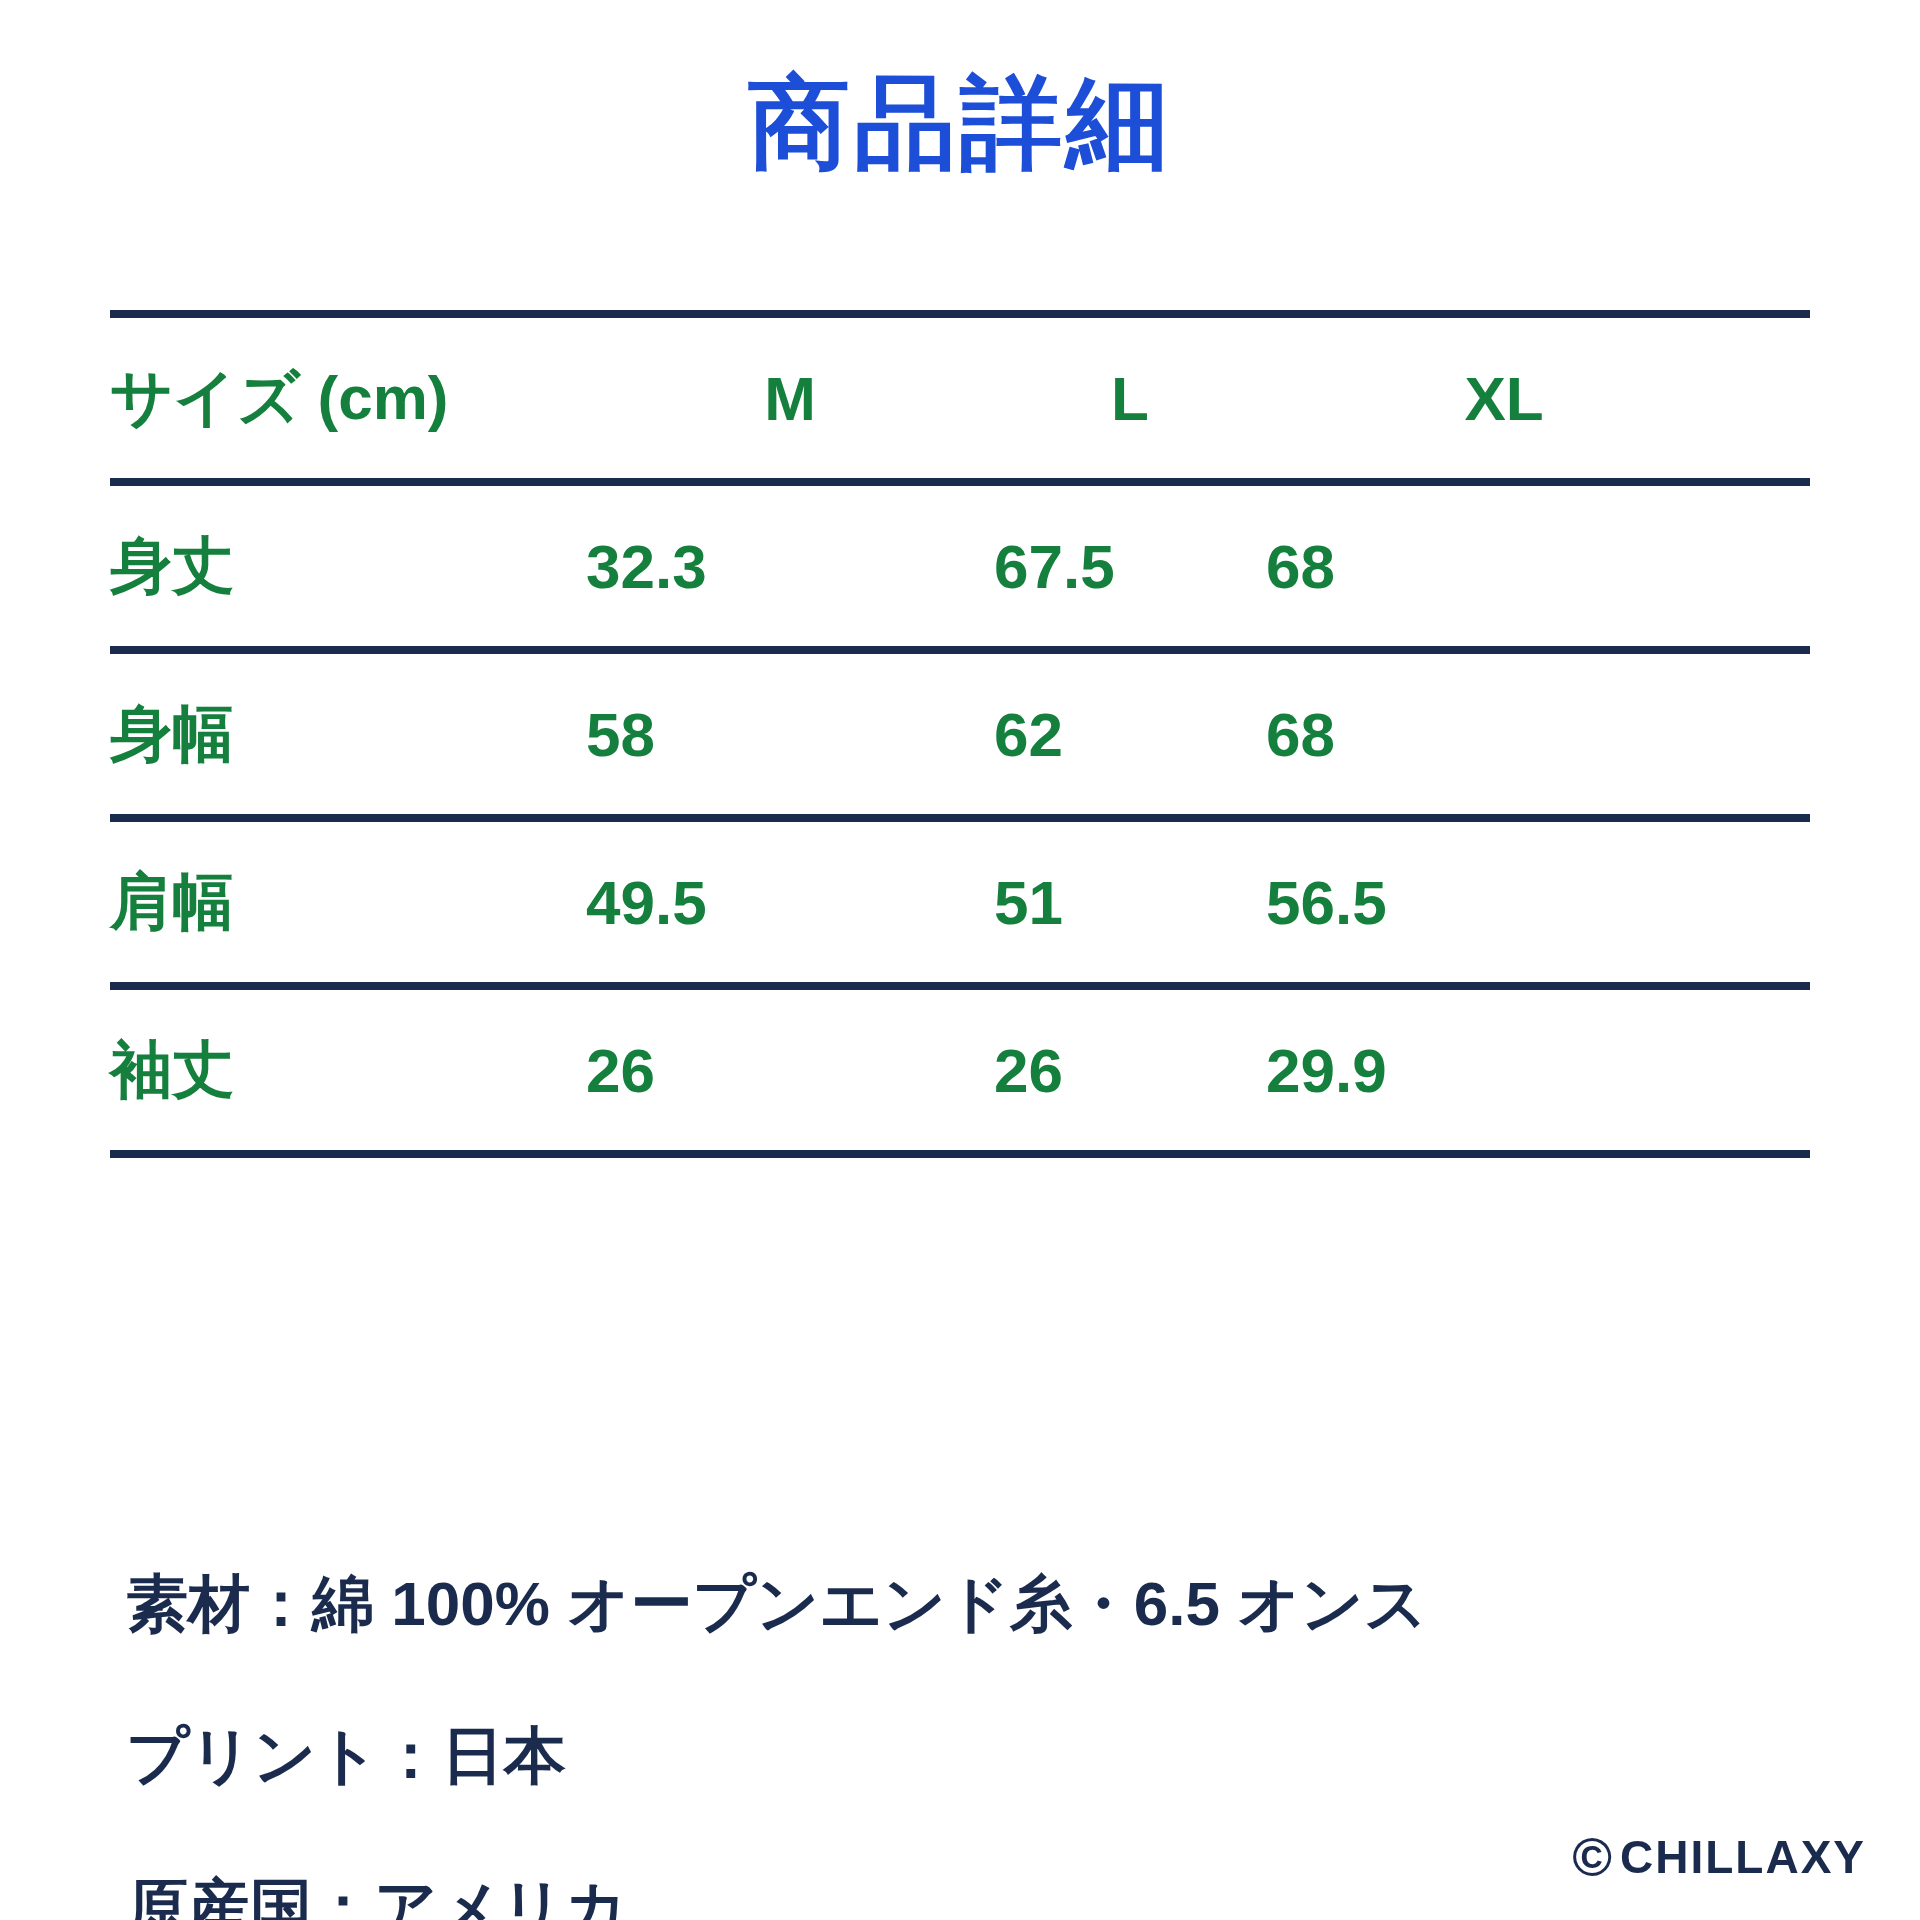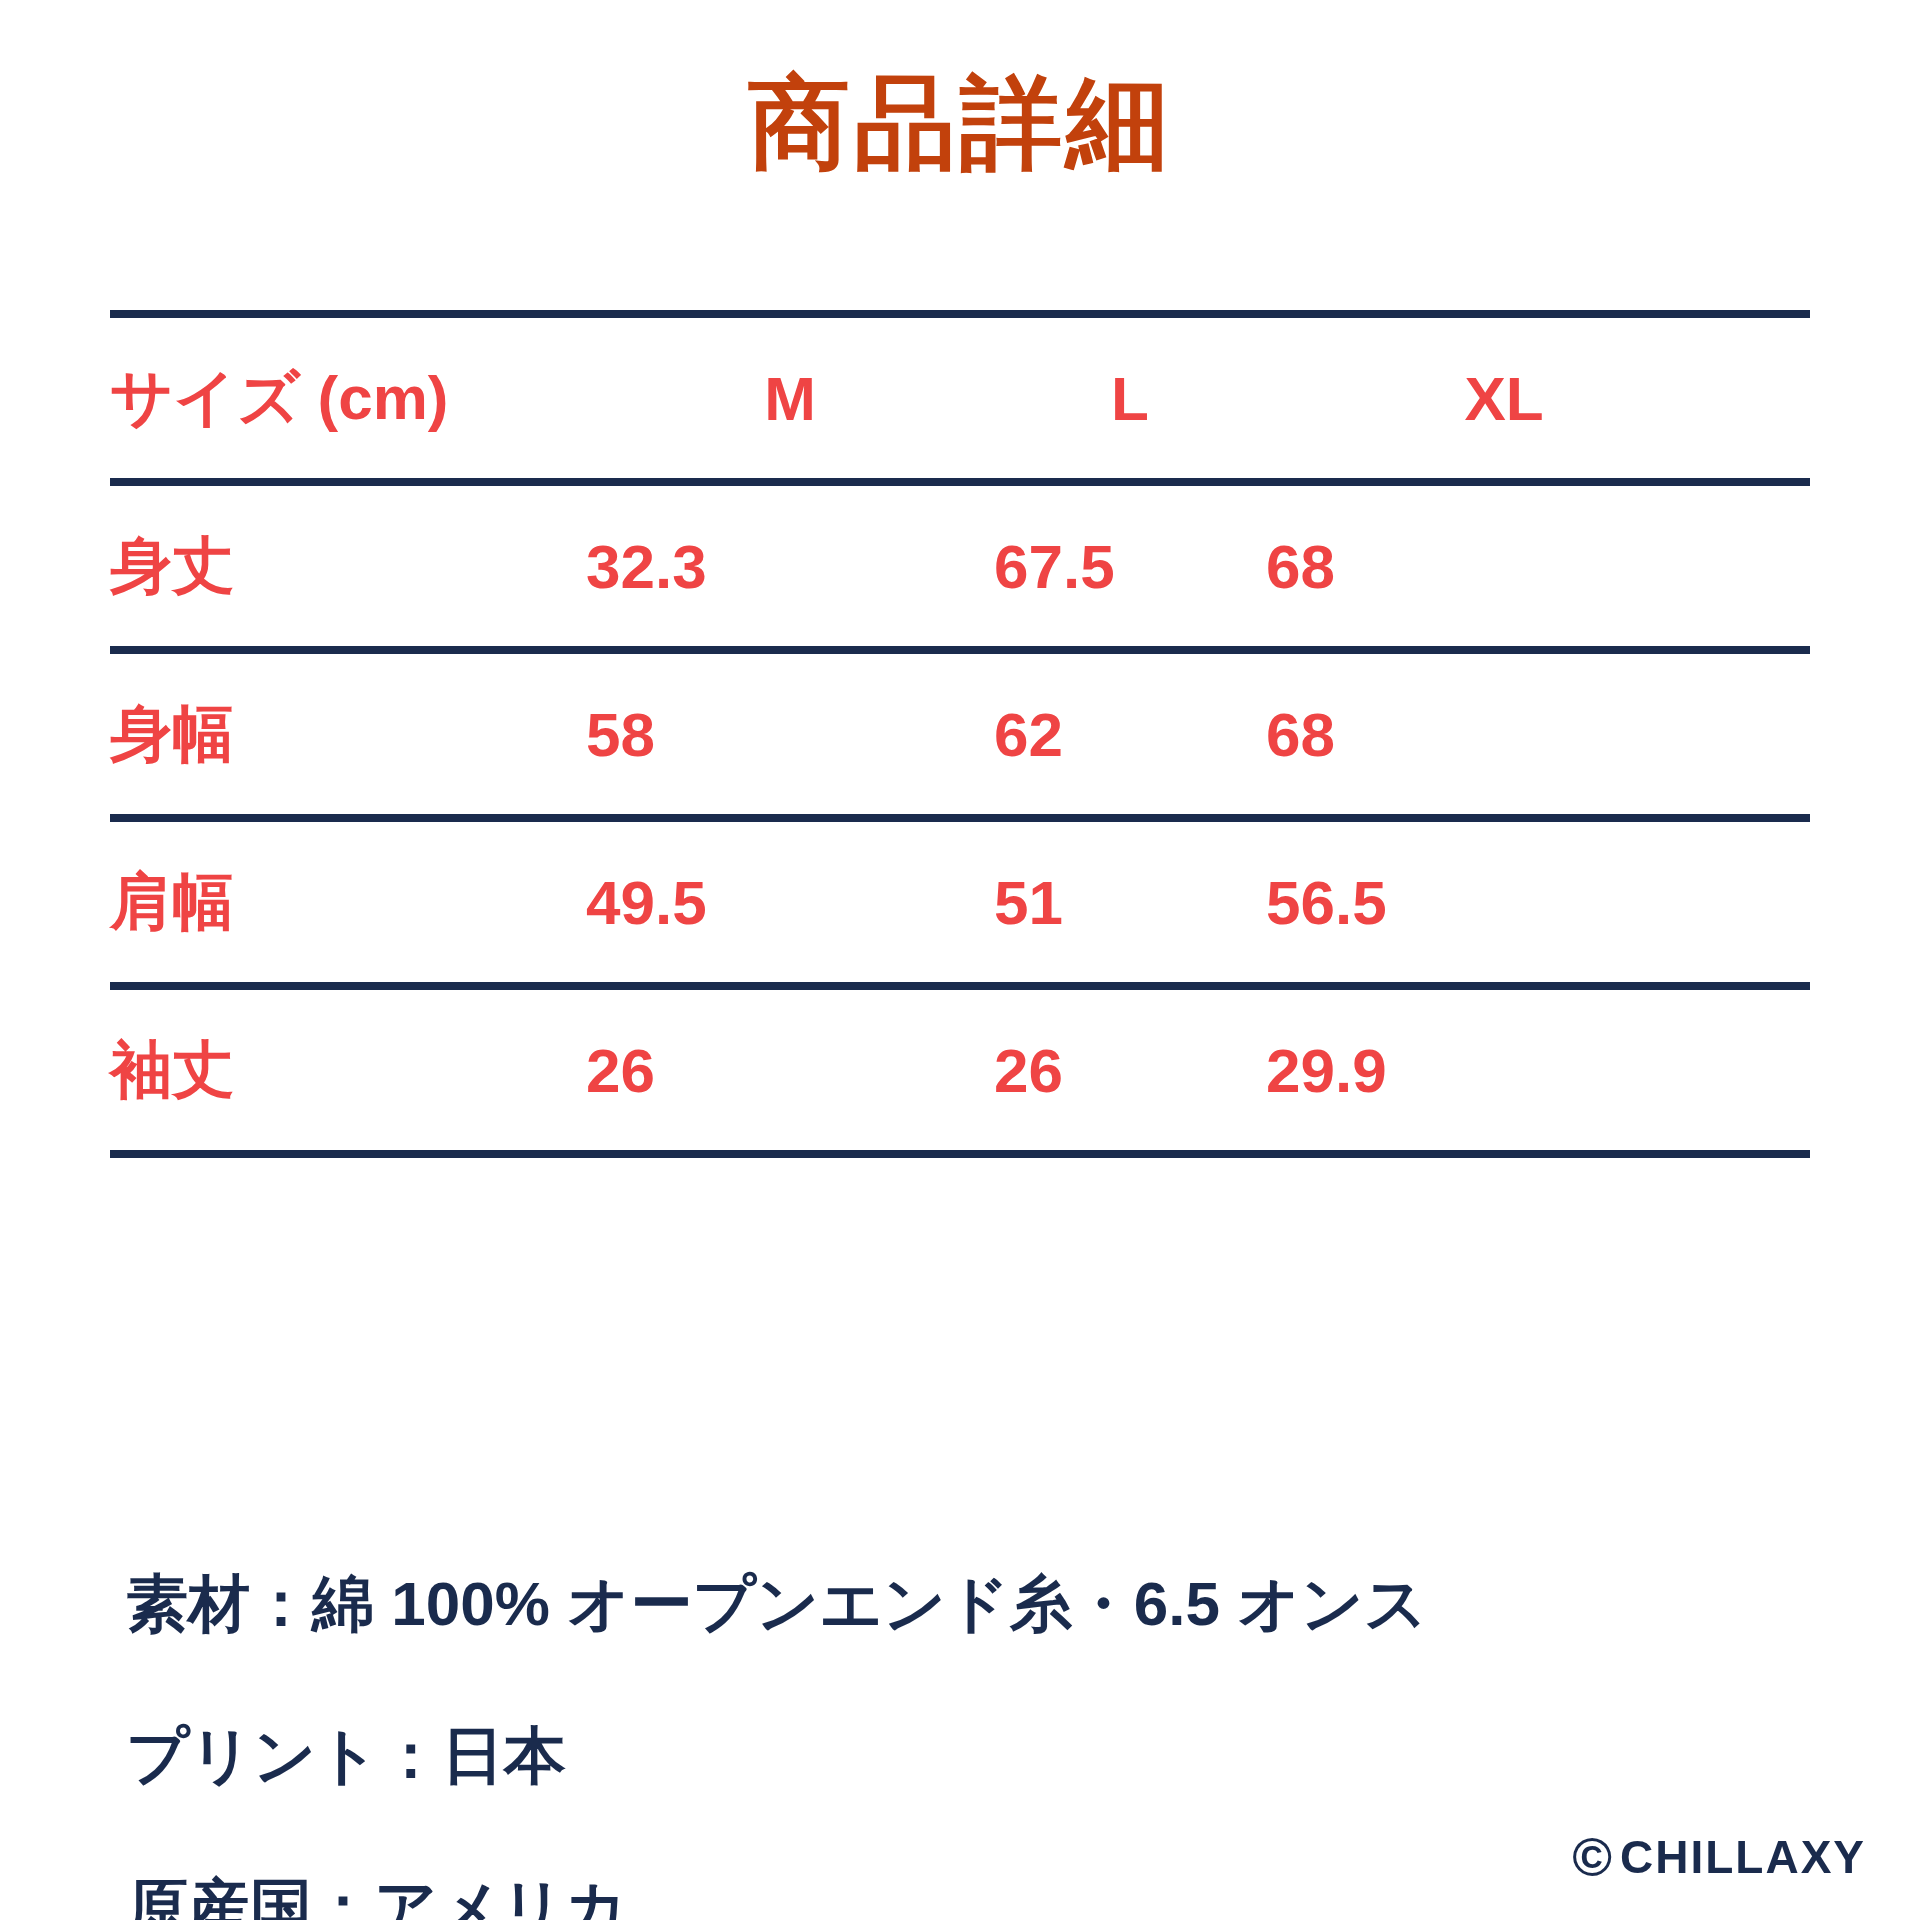--- a/index.html
+++ b/index.html
@@ -20,42 +20,42 @@
     position: absolute;
     top: 62px;
     left: 0;
     width: 100%;
     margin: 0;
     text-align: center;
     font-size: 102px;
     line-height: 1.2;
     font-weight: bold;
     letter-spacing: 4px;
-    color: #c2410c;
+    color: #1d4ed8;
   }
   table.size-table {
     position: absolute;
     top: 310px;
     left: 110px;
     width: 1700px;
     border-collapse: collapse;
     border-top: 8px solid #1A2B4D;
     table-layout: fixed;
   }
   table.size-table tr {
     border-bottom: 8px solid #1A2B4D;
   }
   table.size-table th,
   table.size-table td {
     height: 160px;
     padding: 0;
     vertical-align: middle;
     font-size: 62px;
     font-weight: bold;
-    color: #ef4444;
+    color: #15803d;
     white-space: nowrap;
   }
   table.size-table .label-cell {
     padding-right: 190px; 
   }
   .notes {
     position: absolute;
     left: 110px;
     top: 1520px;
     margin: 0;

